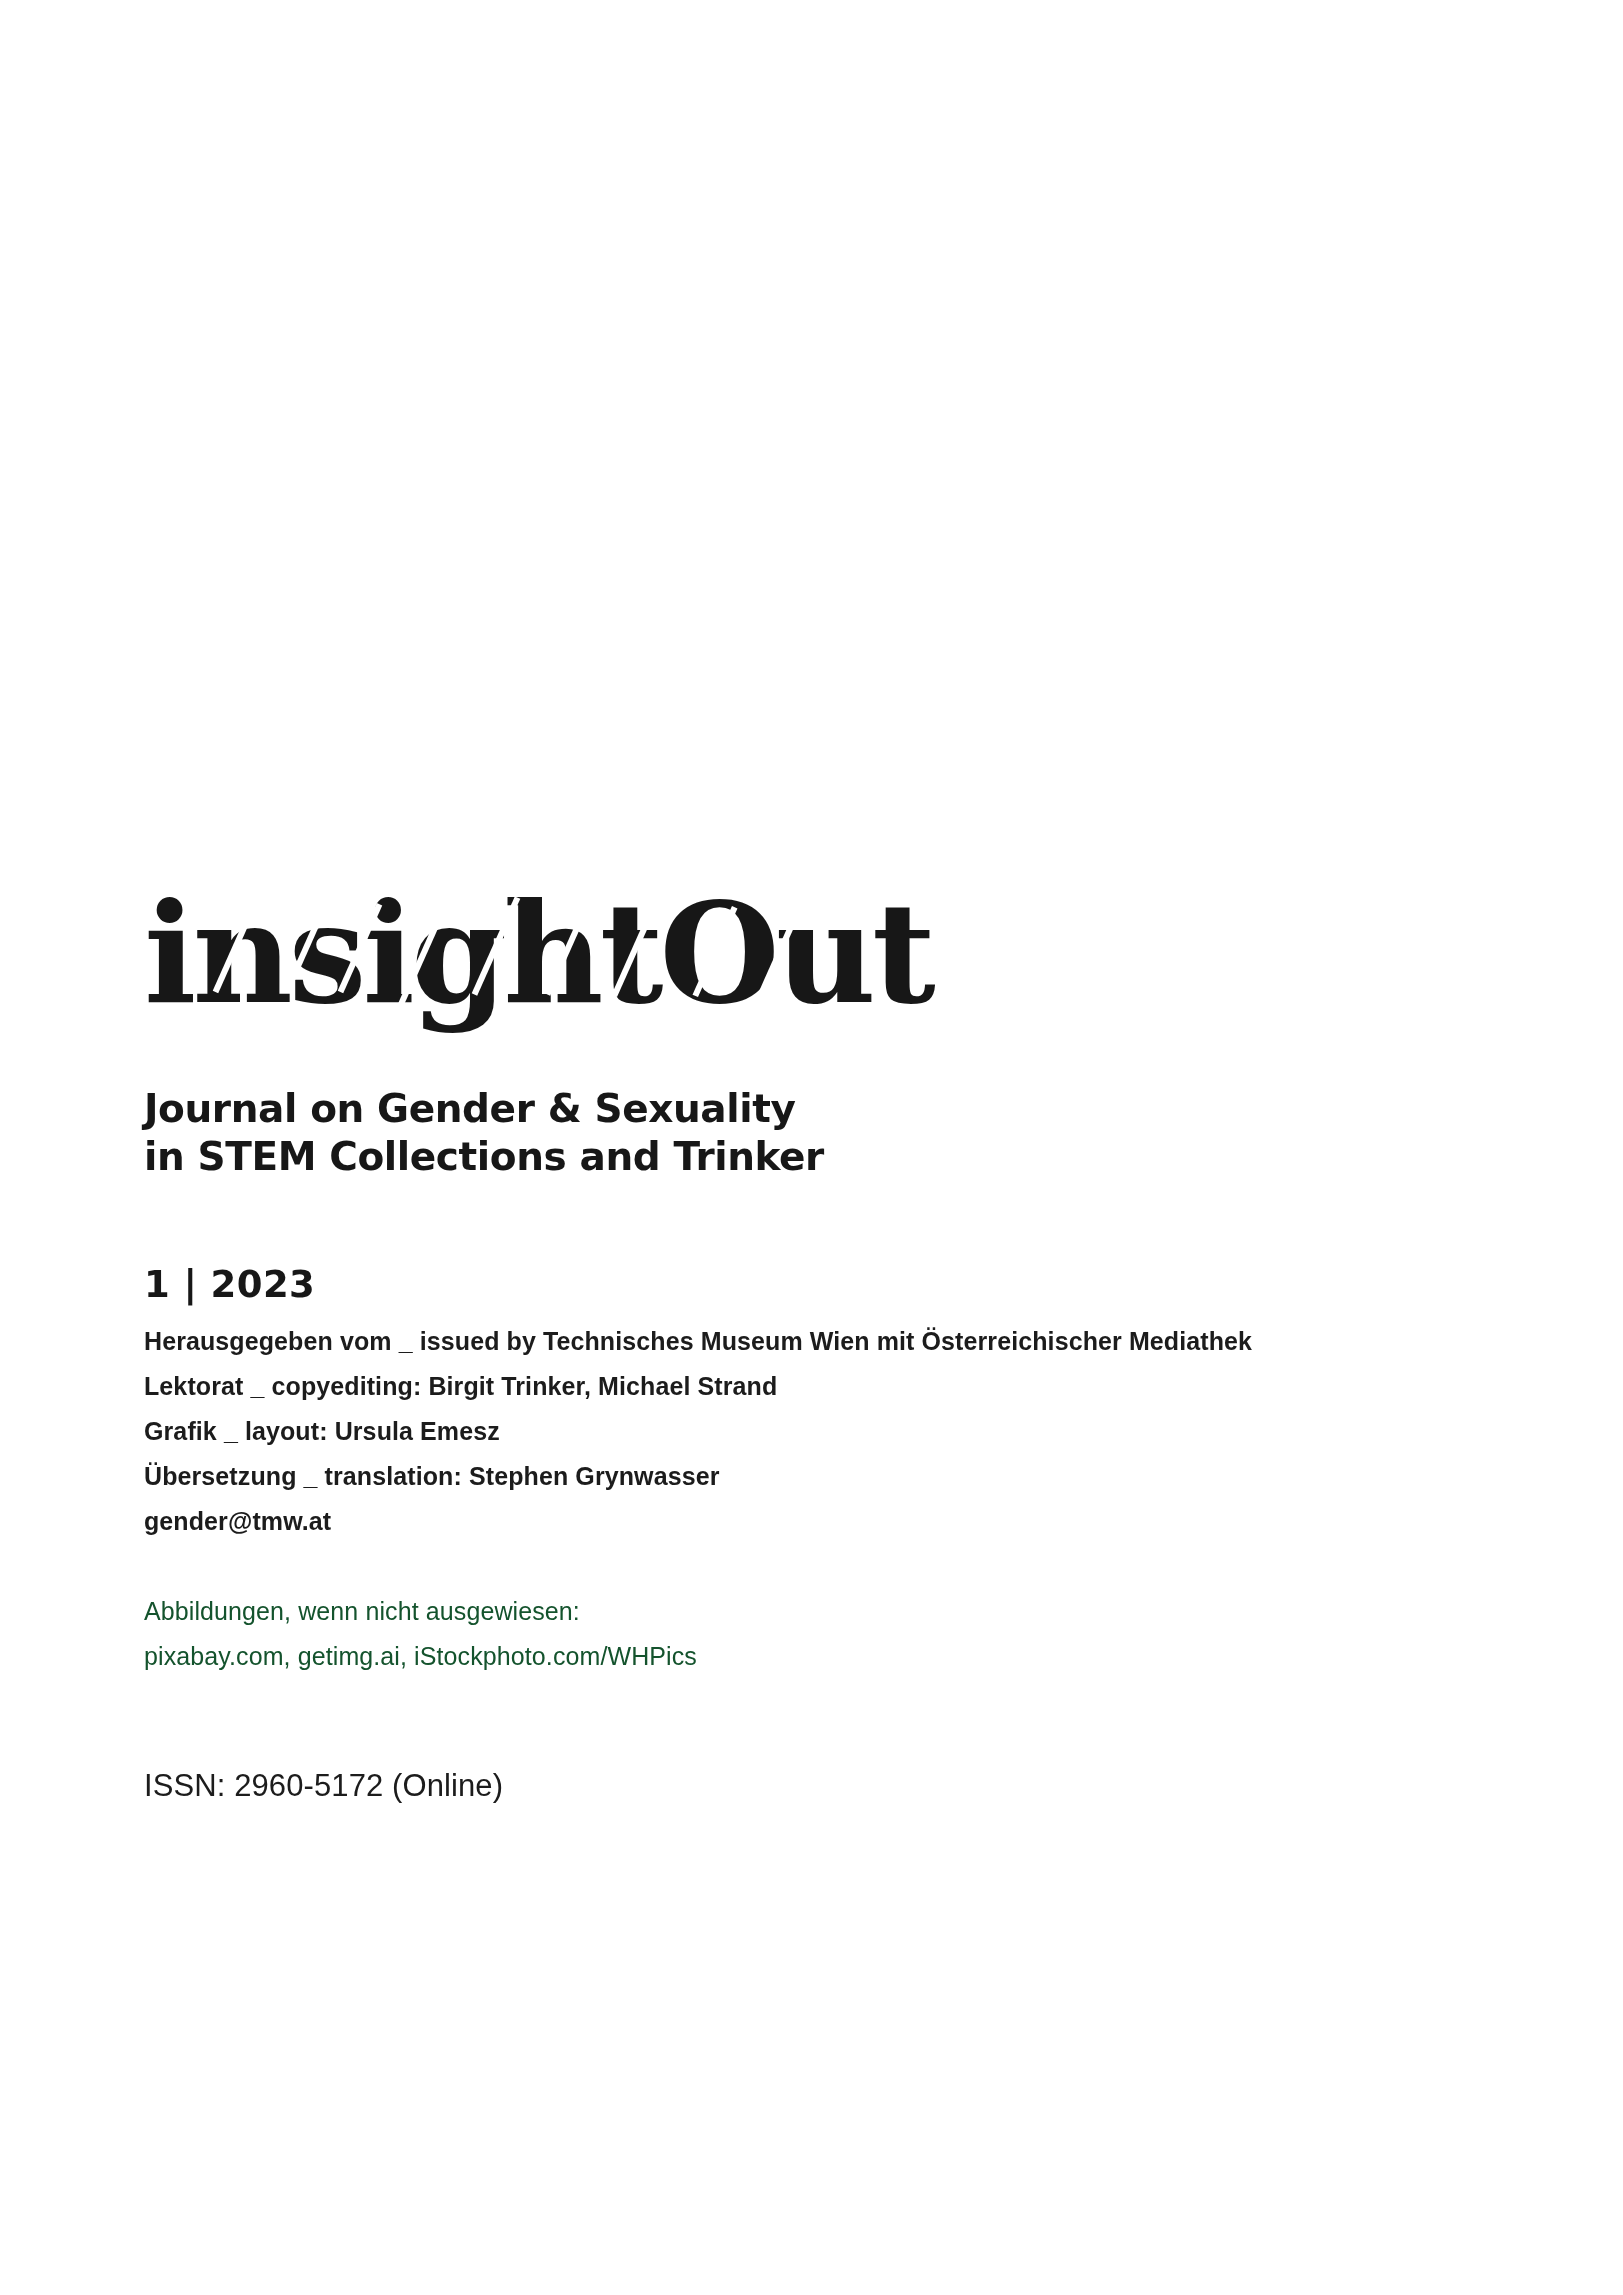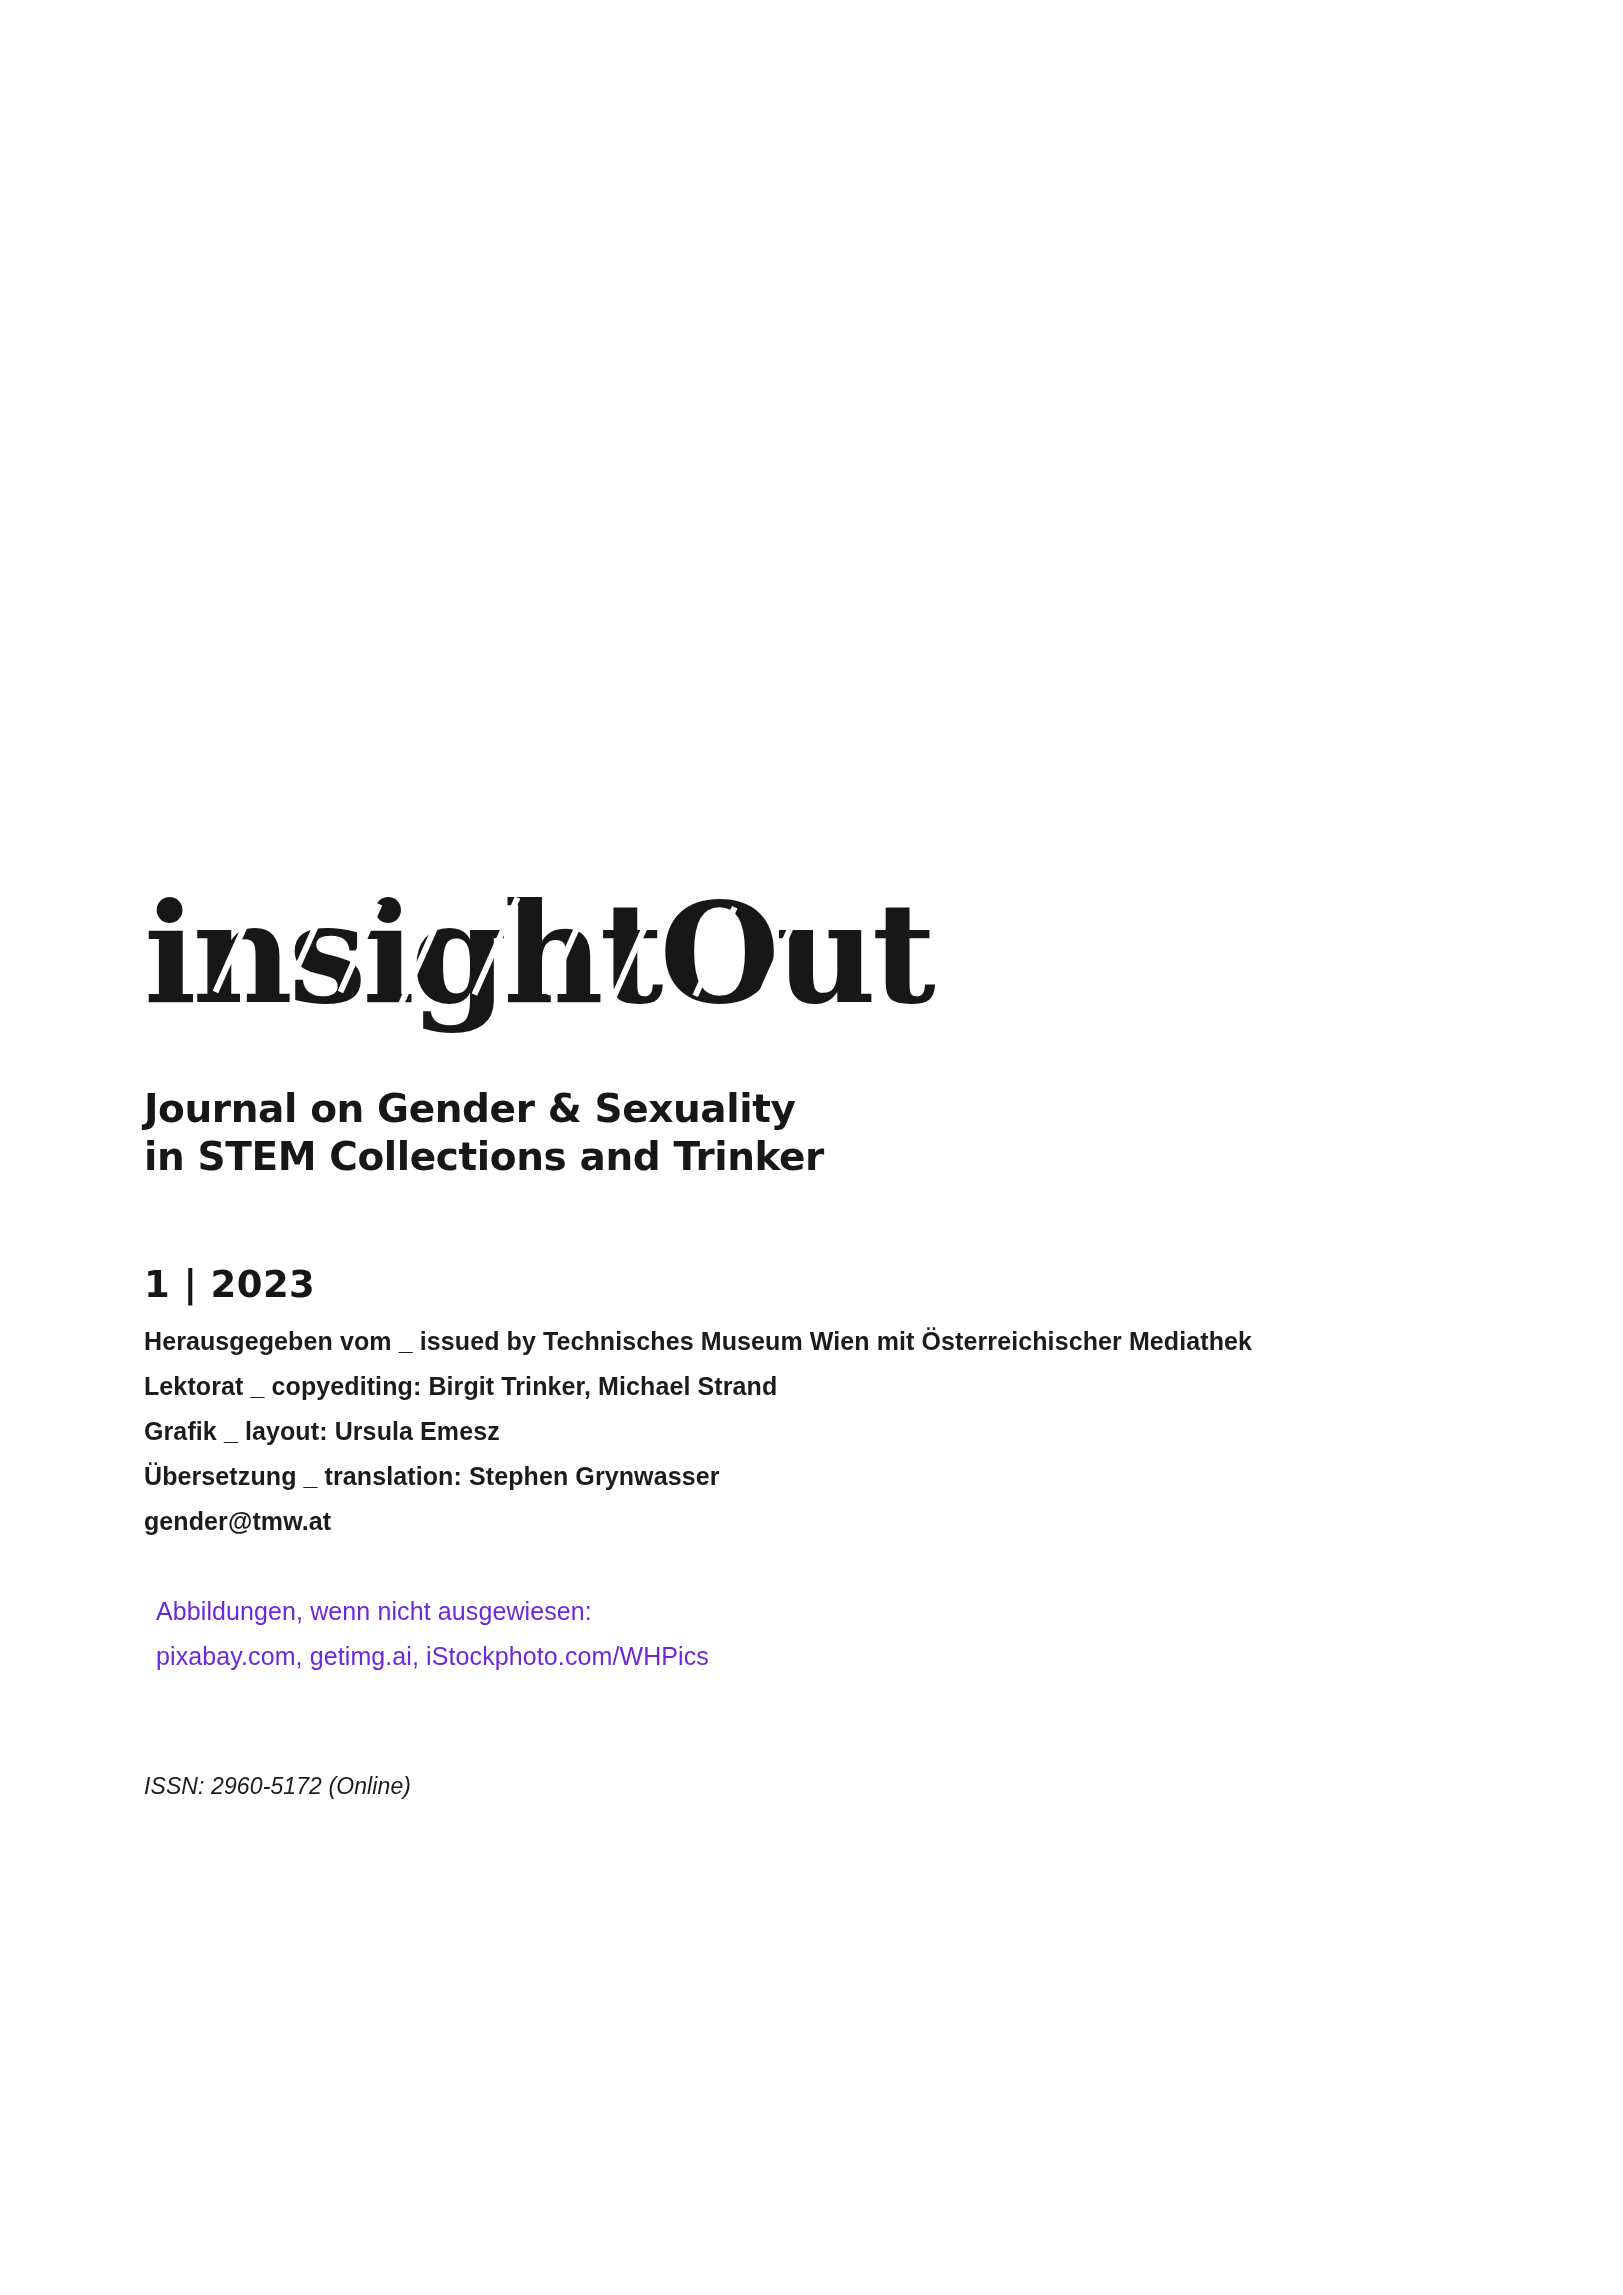--- a/index.html
+++ b/index.html
@@ -97,33 +97,31 @@
     letter-spacing: 0.1px;
     font-weight: bold;
   }
   .imprint .line { white-space: nowrap; }
 
   .credits {
     margin-top: 45px;
     font-family: "Liberation Sans", sans-serif;
     font-size: 25px;
     line-height: 45px;
-    color: #6d28d9;
+    color: #14532d;
     letter-spacing: 0.1px;
-    margin-left: 12px;
   }
 
   .issn {
     margin-top: 89px;
     font-family: "Liberation Sans", sans-serif;
-    font-size: 23px;
+    font-size: 31px;
     line-height: 36px;
     color: #1c1c1c;
     letter-spacing: 0.1px;
-    font-style: italic;
   }
 </style>
 </head>
 <body>
 
 <div class="page">
 
   <div class="content">
 
     <div class="logo-block">

